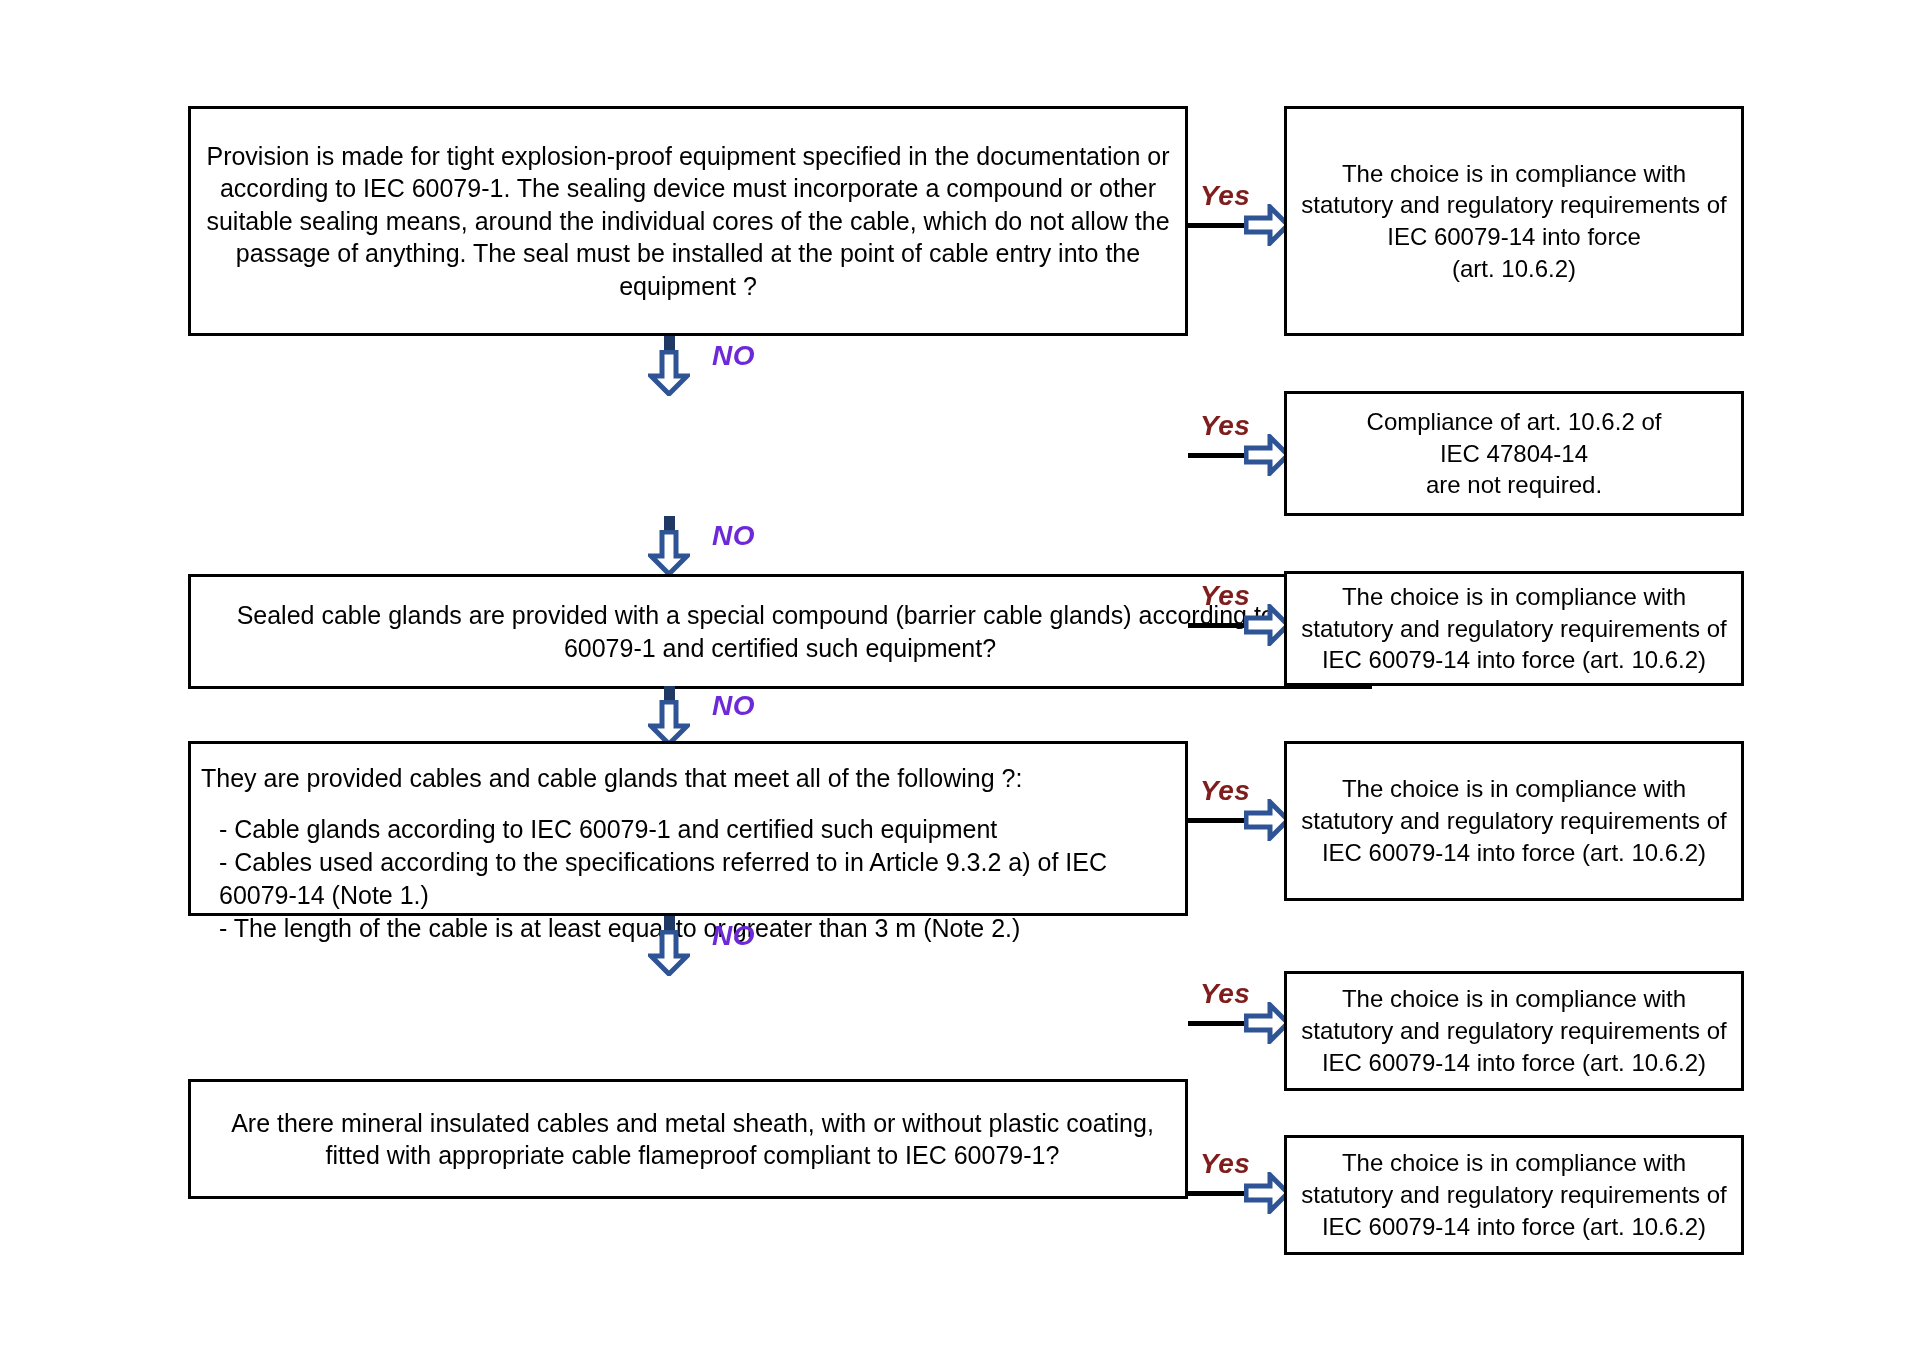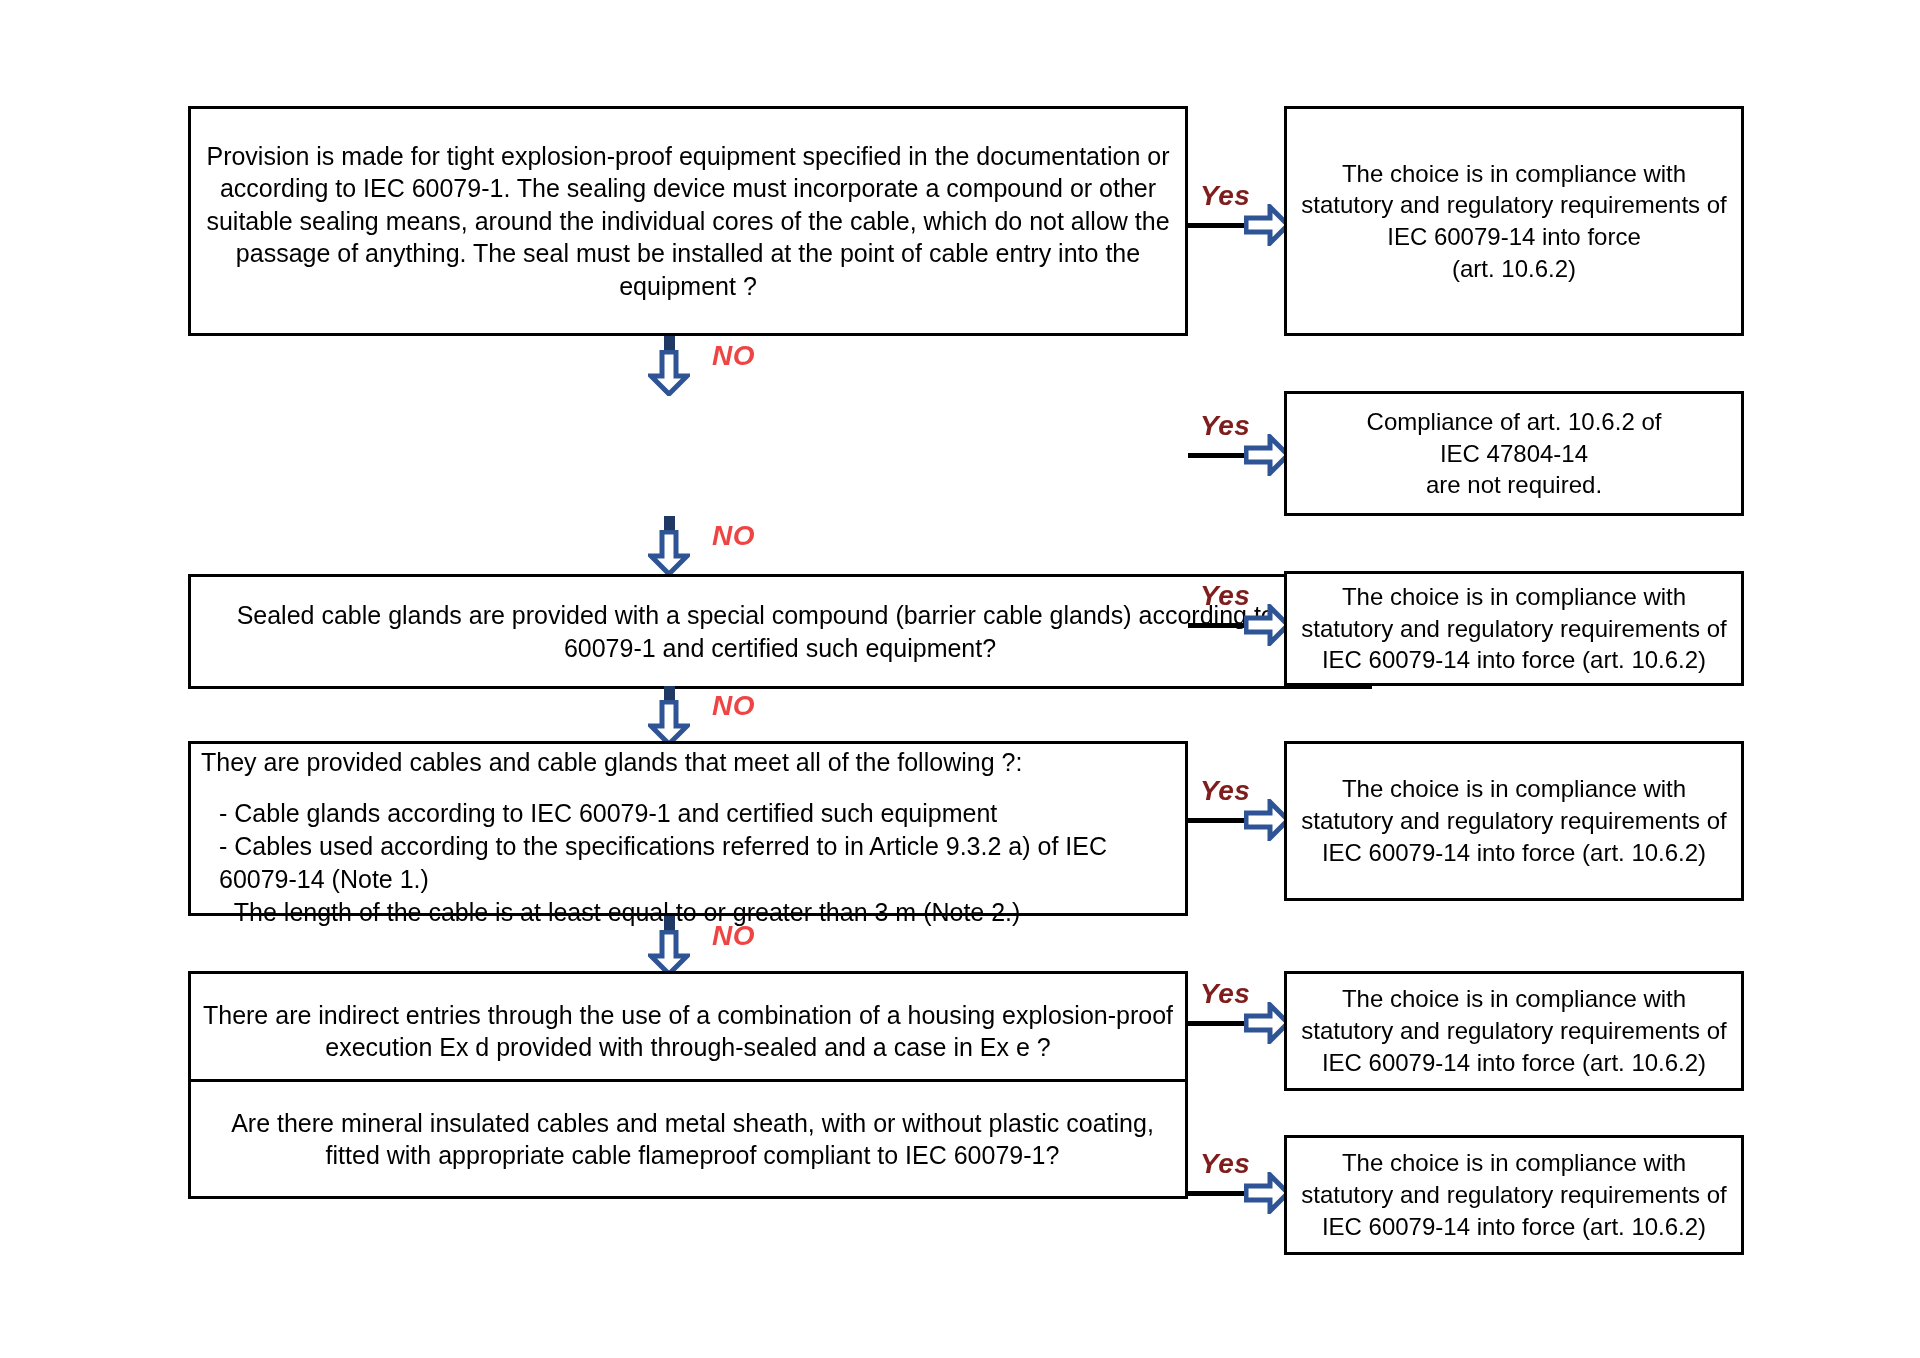--- a/index.html
+++ b/index.html
@@ -36,21 +36,21 @@
   .qbox .txt, .abox .txt {
     text-align: center;
     line-height: 1.30;
     font-size: 25px;
     padding: 0 10px;
     white-space: pre-line;
   }
   .abox .txt { font-size: 24px; line-height: 1.32; }
 
   
-  .qbox.listbox { justify-content: center; padding-top: 18px; }
+  .qbox.listbox { justify-content: space-between; padding-top: 18px; }
   .qbox.listbox .lead {
     text-align: left;
     font-size: 25px;
     line-height: 1.30;
     padding: 0 8px 0 10px;
   }
   .qbox.listbox .bullets {
     text-align: left;
     font-size: 25px;
     line-height: 1.32;
@@ -89,21 +89,21 @@
   .arrow-down {
     position: absolute;
     width: 42px;
     height: 46px;
   }
   .no-label {
     position: absolute;
     font-weight: bold;
     font-style: italic;
     font-size: 28px;
-    color: #ef4444;
+    color: #6d28d9;
     letter-spacing: 0.5px;
   }
 </style>
 </head>
 <body>
 
 <div id="flowchart">
 
   <div class="qbox" style="left:188px; top:106px; width:1000px; height:230px;">
     <div class="txt">Provision is made for tight explosion-proof equipment specified in the documentation or according to IEC 60079-1. The sealing device must incorporate a compound or other suitable sealing means, around the individual cores of the cable, which do not allow the passage of anything. The seal must be installed at the point of cable entry into the equipment ?</div>
@@ -220,23 +220,20 @@
   <div class="no-group" style="left:648px; top:916px; width:170px; height:60px;">
     <div class="no-shaft" style="left:16px; top:0px; height:22px;"></div>
     <div class="arrow-down" style="left:0px; top:14px;">
       <svg viewBox="0 0 42 46" width="42" height="46" aria-hidden="true">
         <path d="M14 2 L28 2 L28 26 L39 26 L21 44 L3 26 L14 26 Z" fill="#ffffff" stroke="#2F5496" stroke-width="5" stroke-linejoin="miter"></path>
       </svg>
     </div>
     <div class="no-label" style="left:64px; top:4px;">NO</div>
   </div>
 
-  <div class="qbox" style="left:188px; top:971px; width:1000px; height:120px;">
-    <div class="txt">There are indirect entries through the use of a combination of a housing explosion-proof execution Ex d provided with through-sealed and a case in Ex e ?</div>
-  </div>
 
   <div class="yes-group" style="left:1188px; top:968px; width:100px; height:90px;">
     <div class="yes-line" style="left:0px; top:53px; width:70px;"></div>
     <div class="yes-label" style="left:12px; top:10px;">Yes</div>
     <div class="arrow-right" style="left:56px; top:34px;">
       <svg viewBox="0 0 46 42" width="46" height="42" aria-hidden="true">
         <path d="M2 14 L26 14 L26 3 L44 21 L26 39 L26 28 L2 28 Z" fill="#ffffff" stroke="#2F5496" stroke-width="5" stroke-linejoin="miter"></path>
       </svg>
     </div>
   </div>

